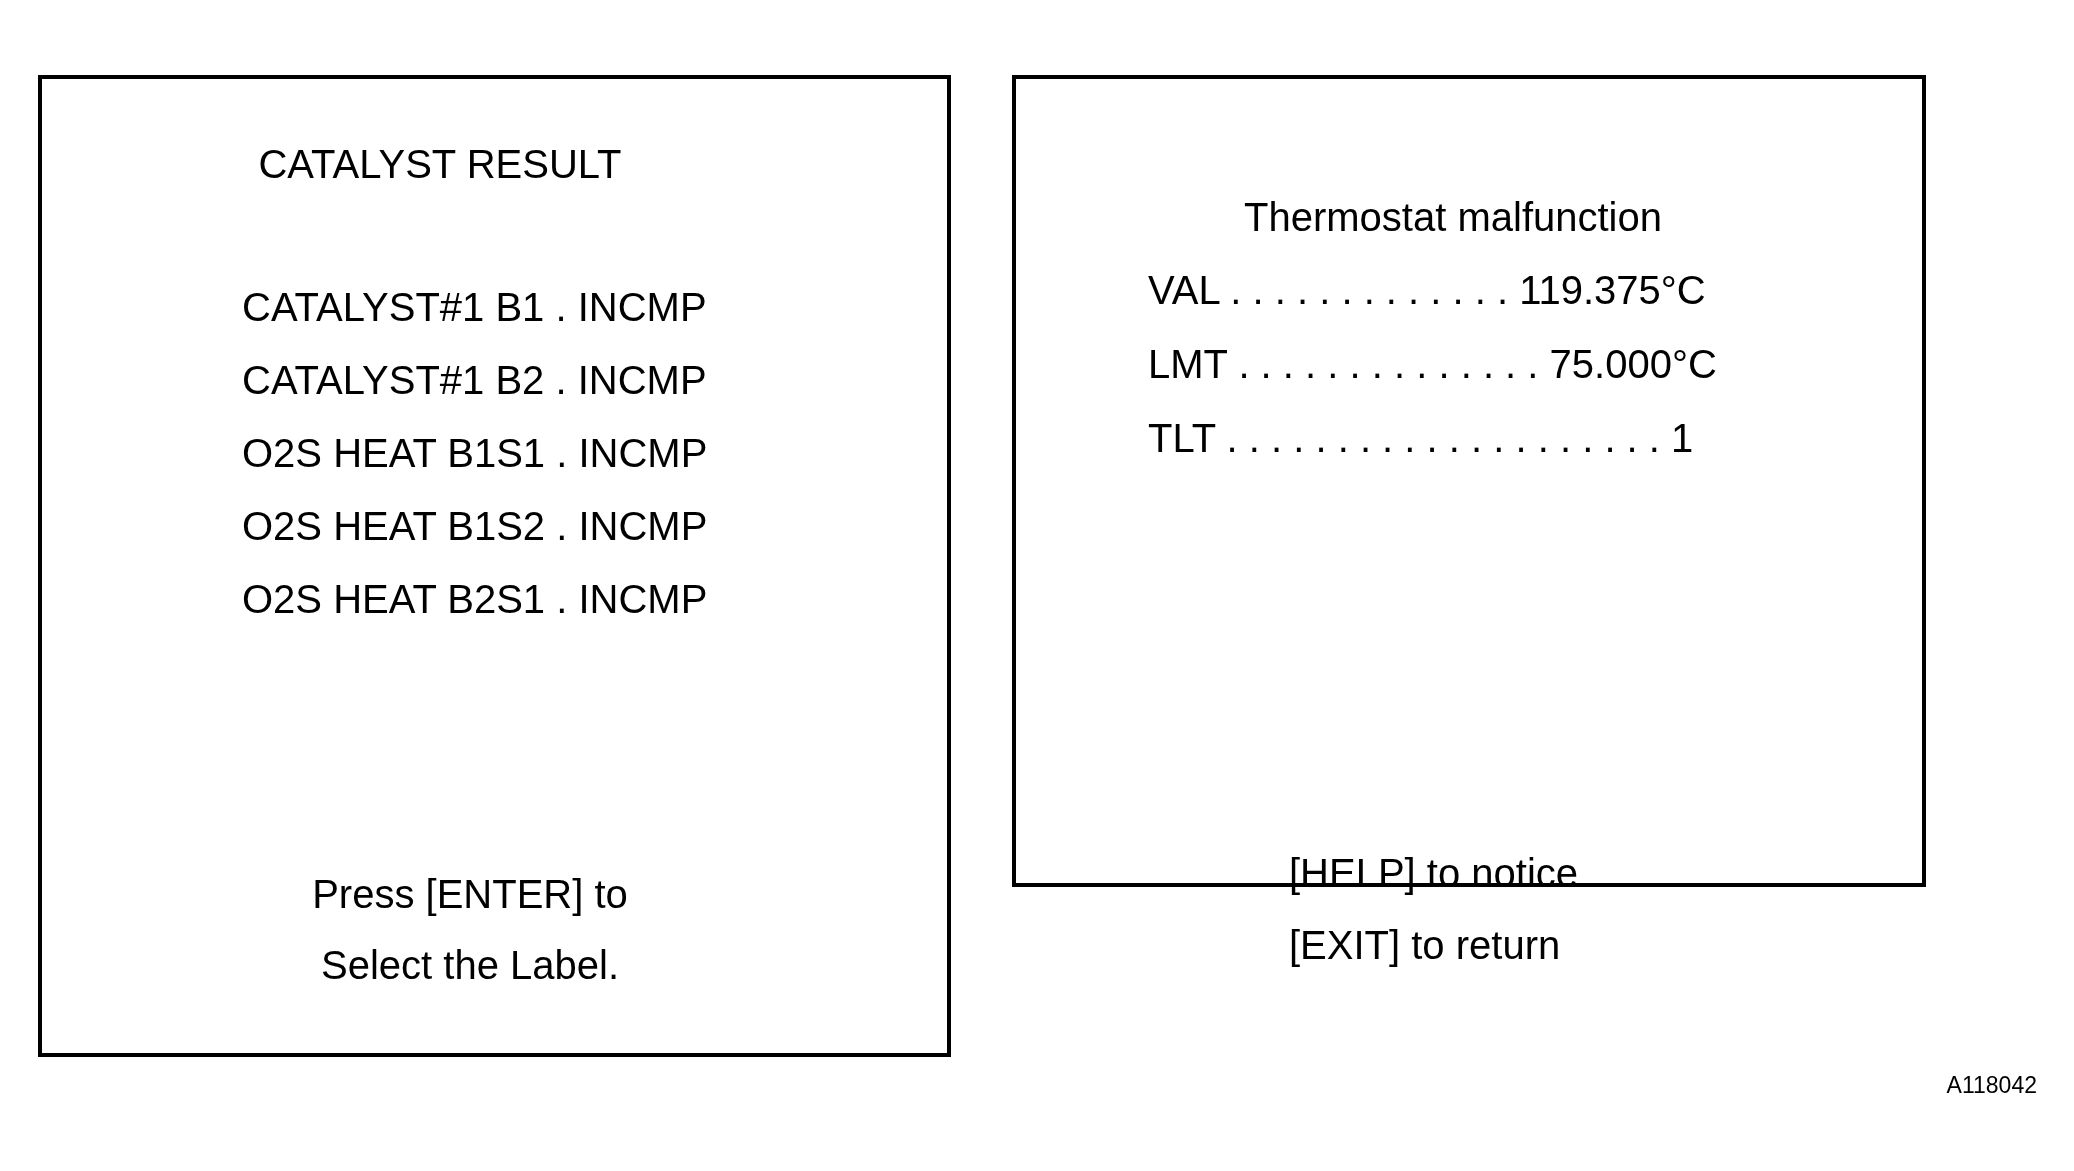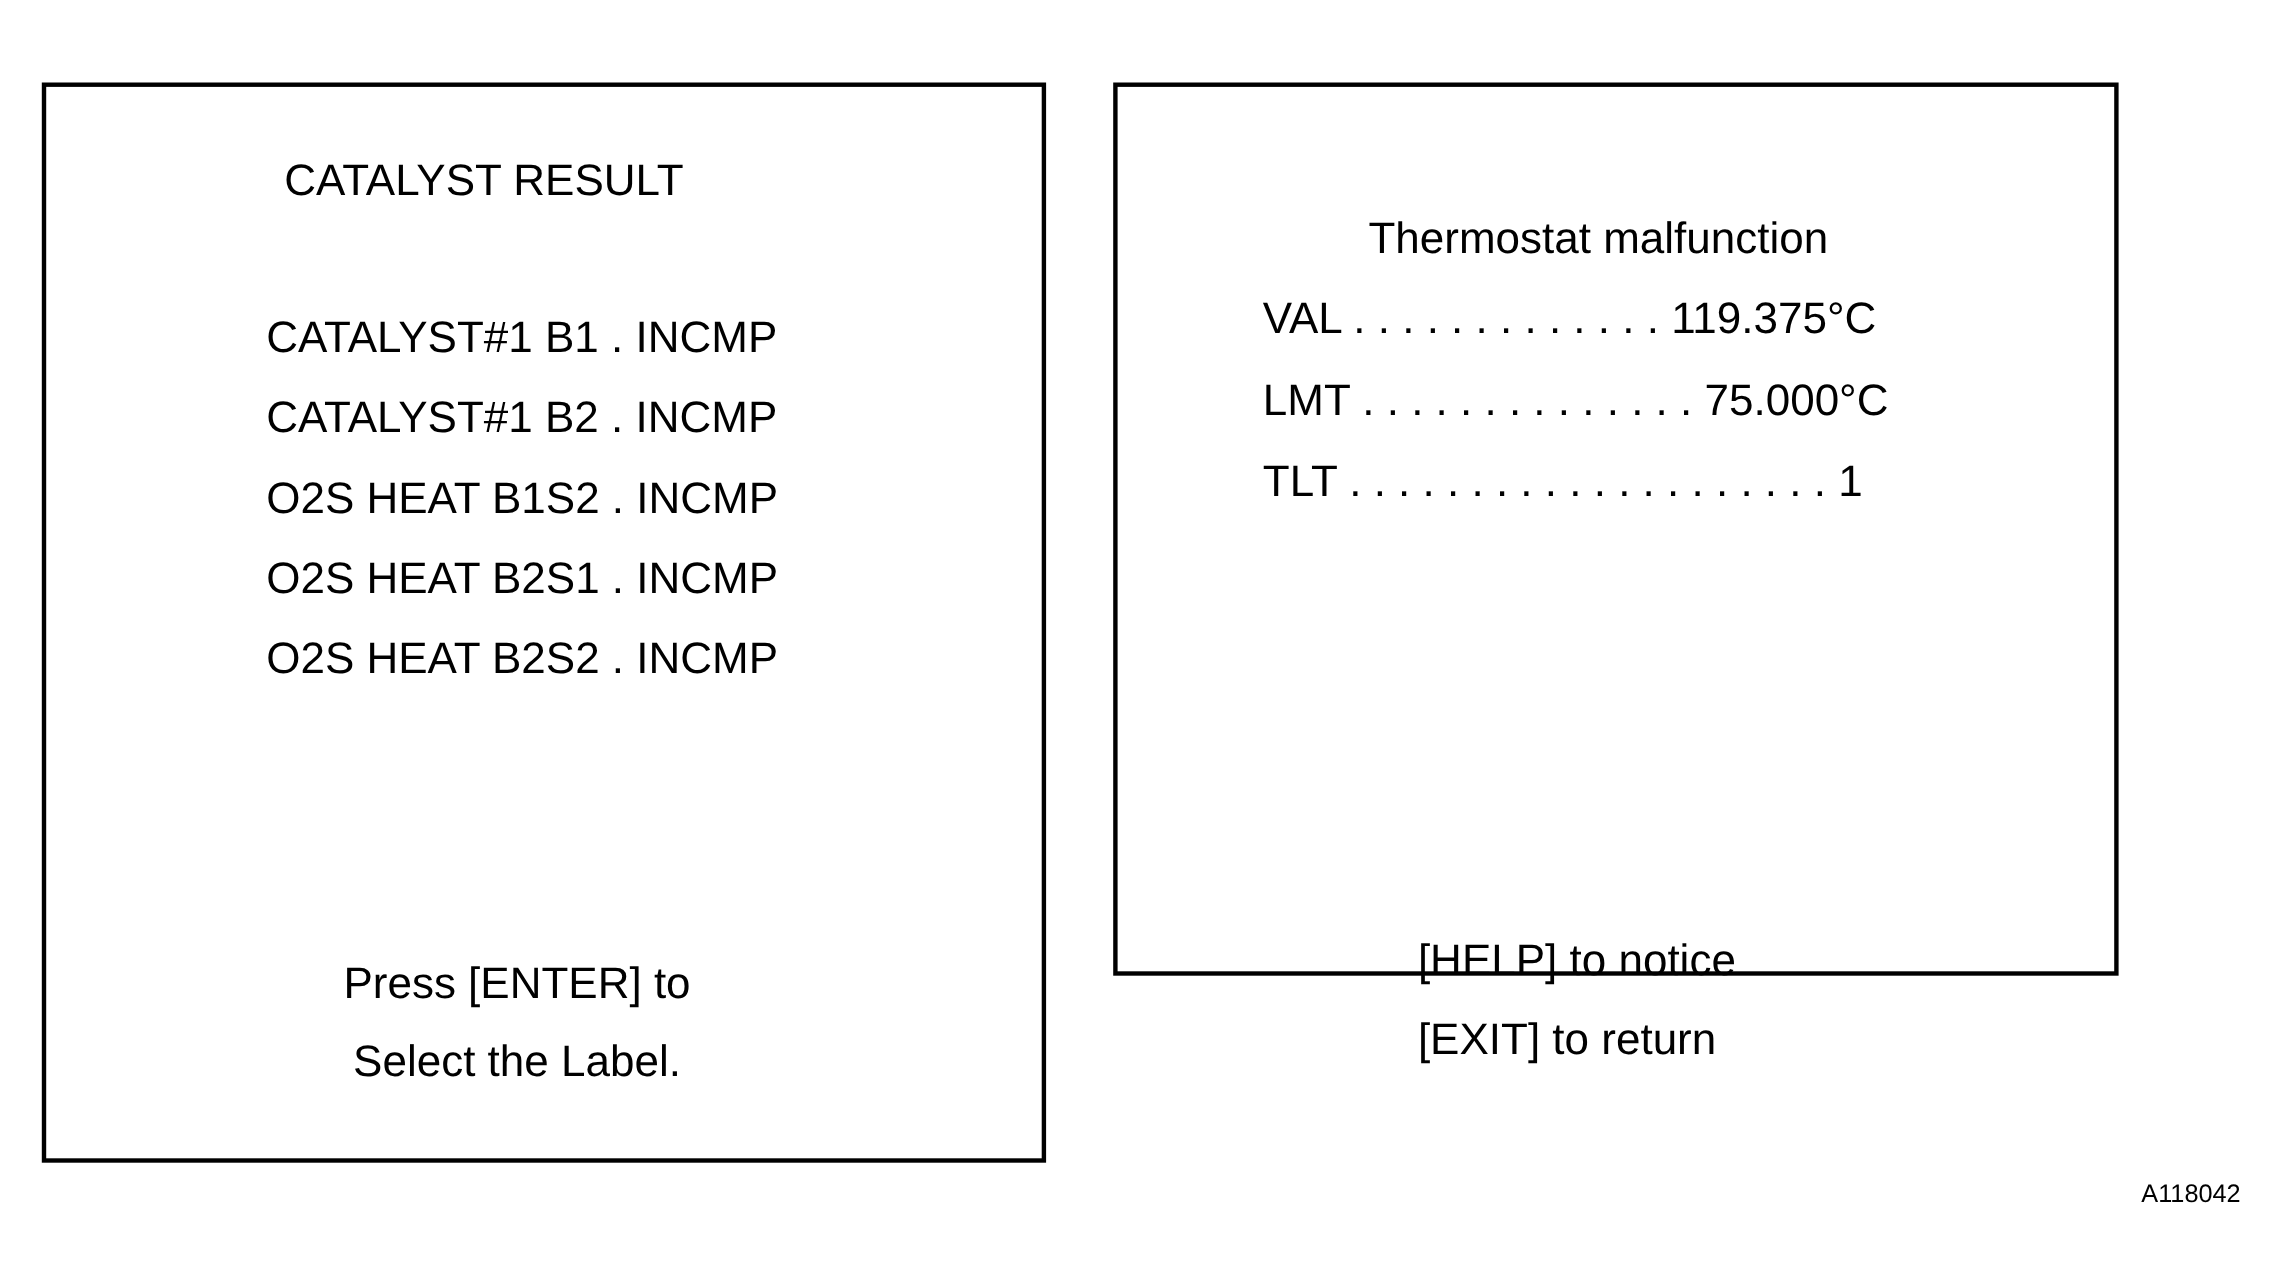--- a/index.html
+++ b/index.html
@@ -107,23 +107,23 @@
 <body>
 
 <div class="figure">
 
   <section class="panel panel-left">
     <div class="txt screen-title-left">CATALYST RESULT</div>
 
     <div class="monitor-list">
       <div class="mline">CATALYST#1 B1 . INCMP</div>
       <div class="mline">CATALYST#1 B2 . INCMP</div>
+      <div class="mline">O2S HEAT B1S1 . INCMP</div>
       <div class="mline">O2S HEAT B1S2 . INCMP</div>
       <div class="mline">O2S HEAT B2S1 . INCMP</div>
-      <div class="mline">O2S HEAT B2S2 . INCMP</div>
     </div>
 
     <div class="left-footer">
       <div class="fline">Press [ENTER] to</div>
       <div class="fline">Select the Label.</div>
     </div>
   </section>
 
   <section class="panel panel-right">
     <div class="txt screen-title-right">Thermostat malfunction</div>

